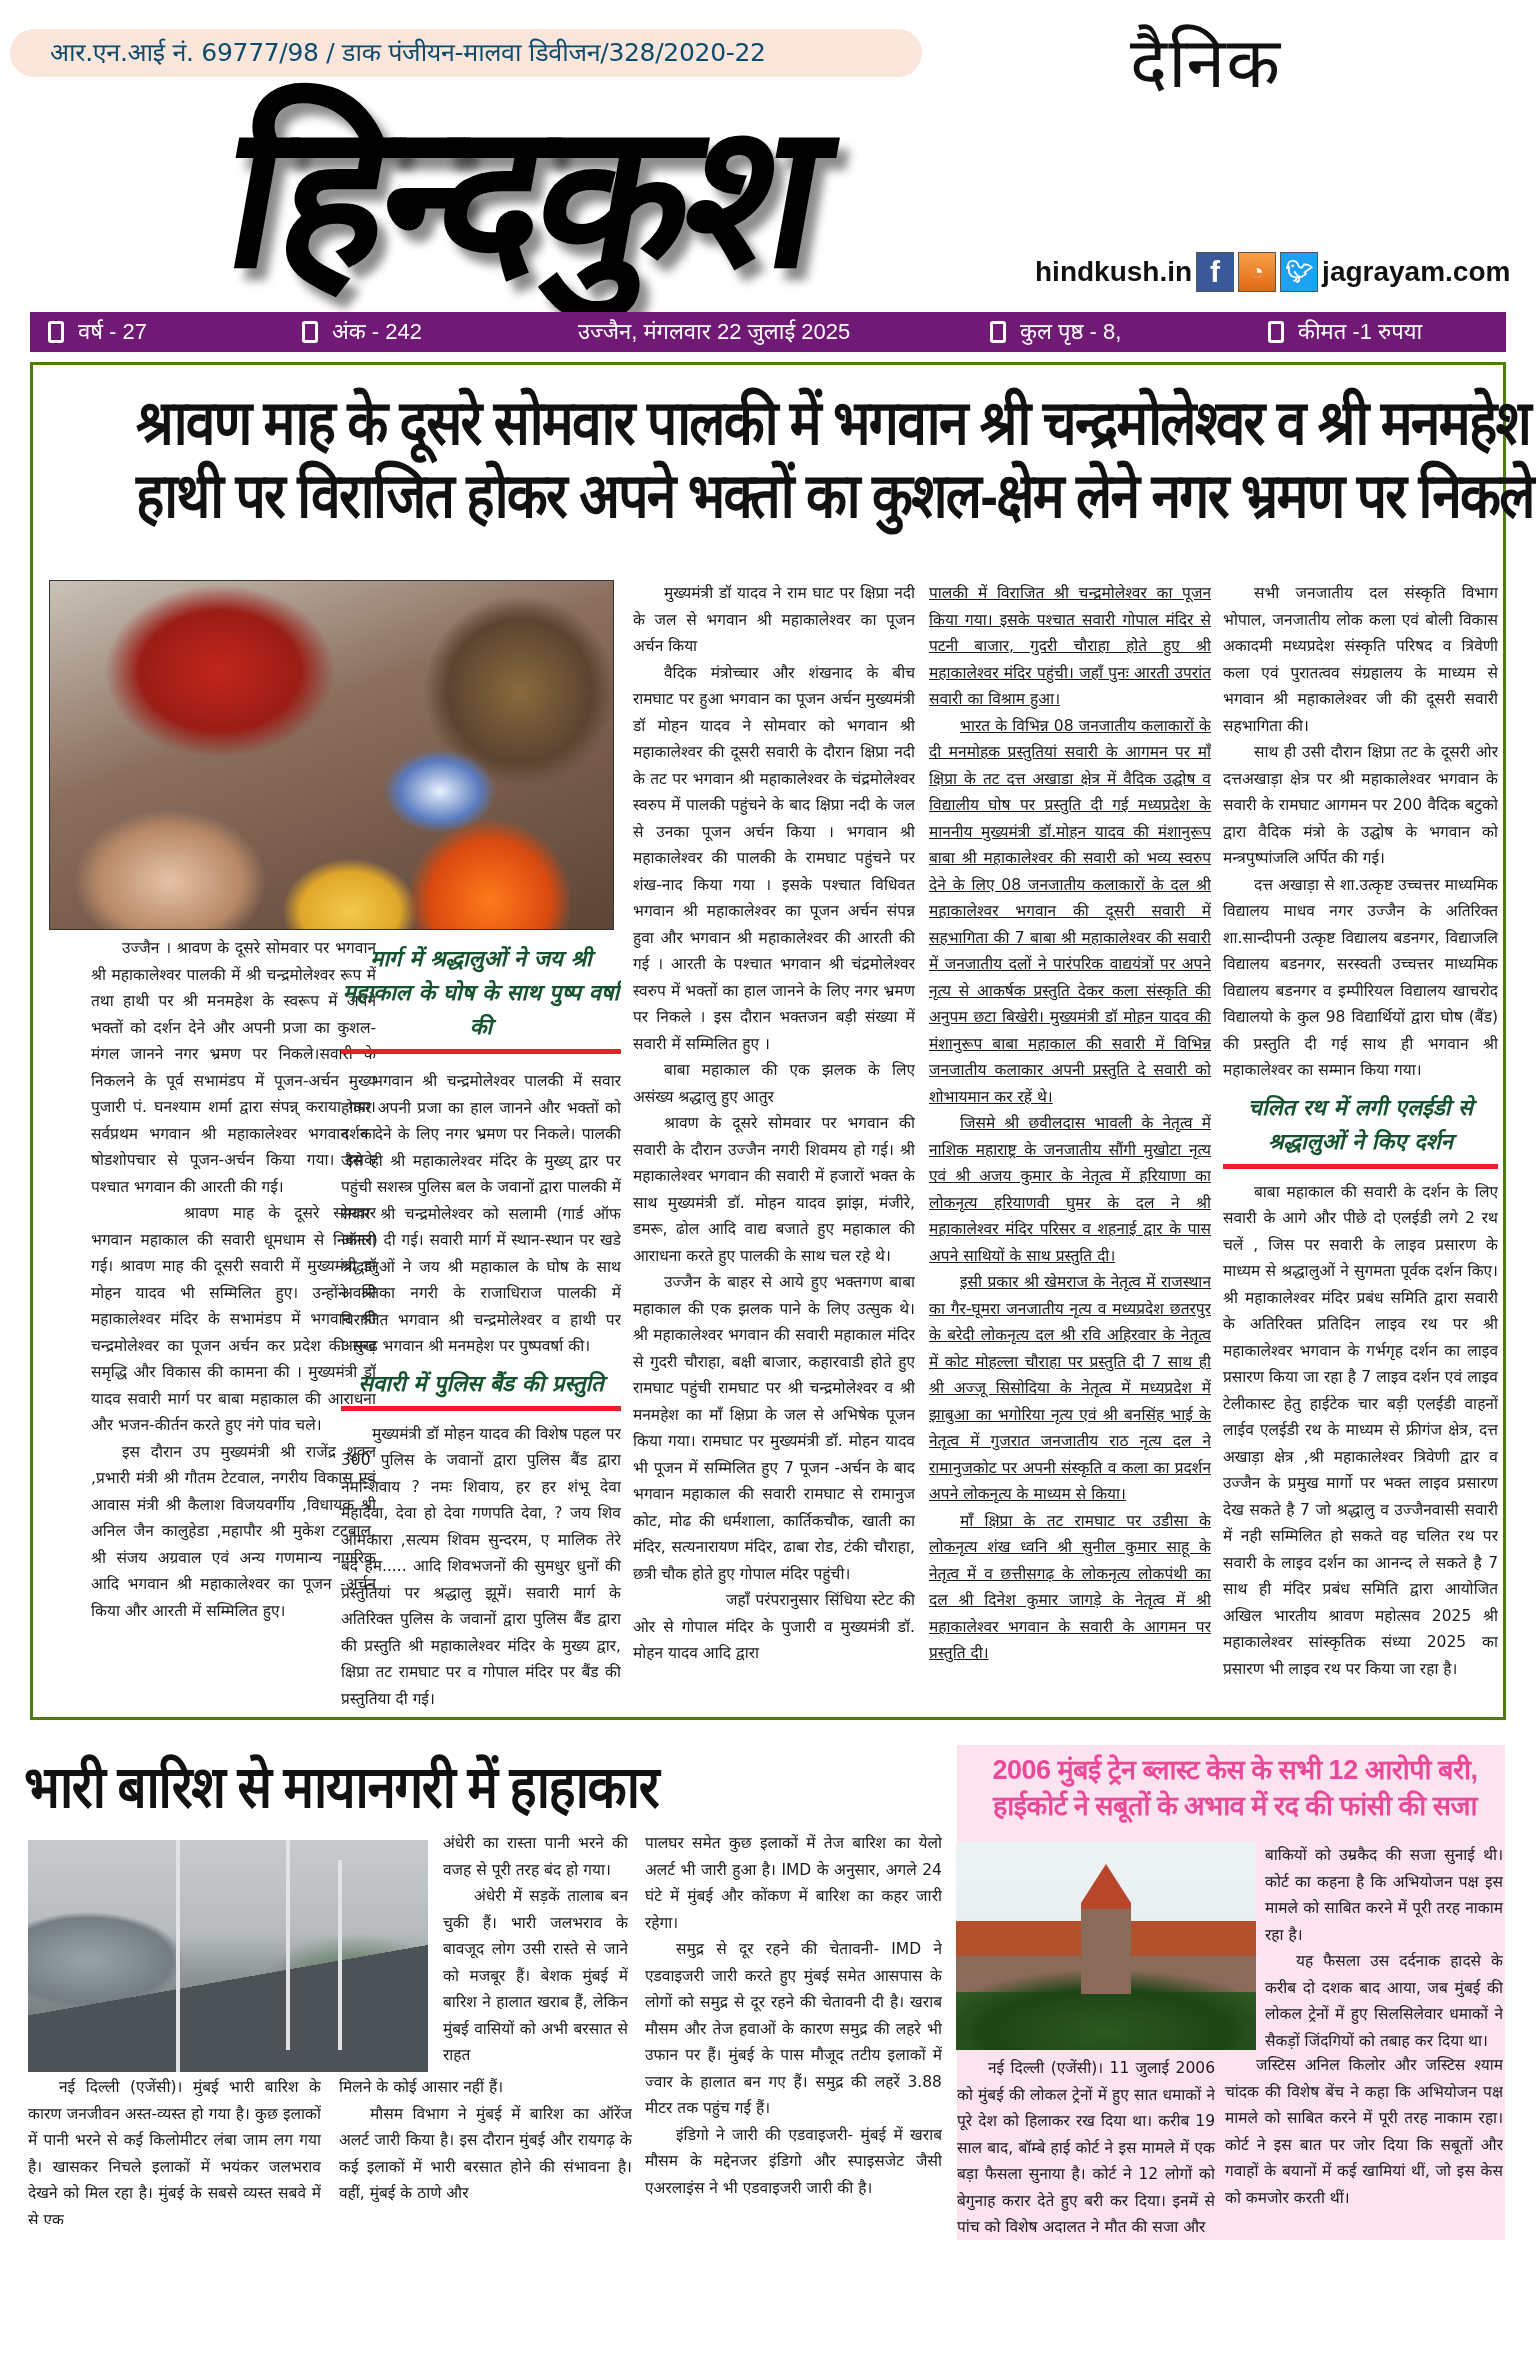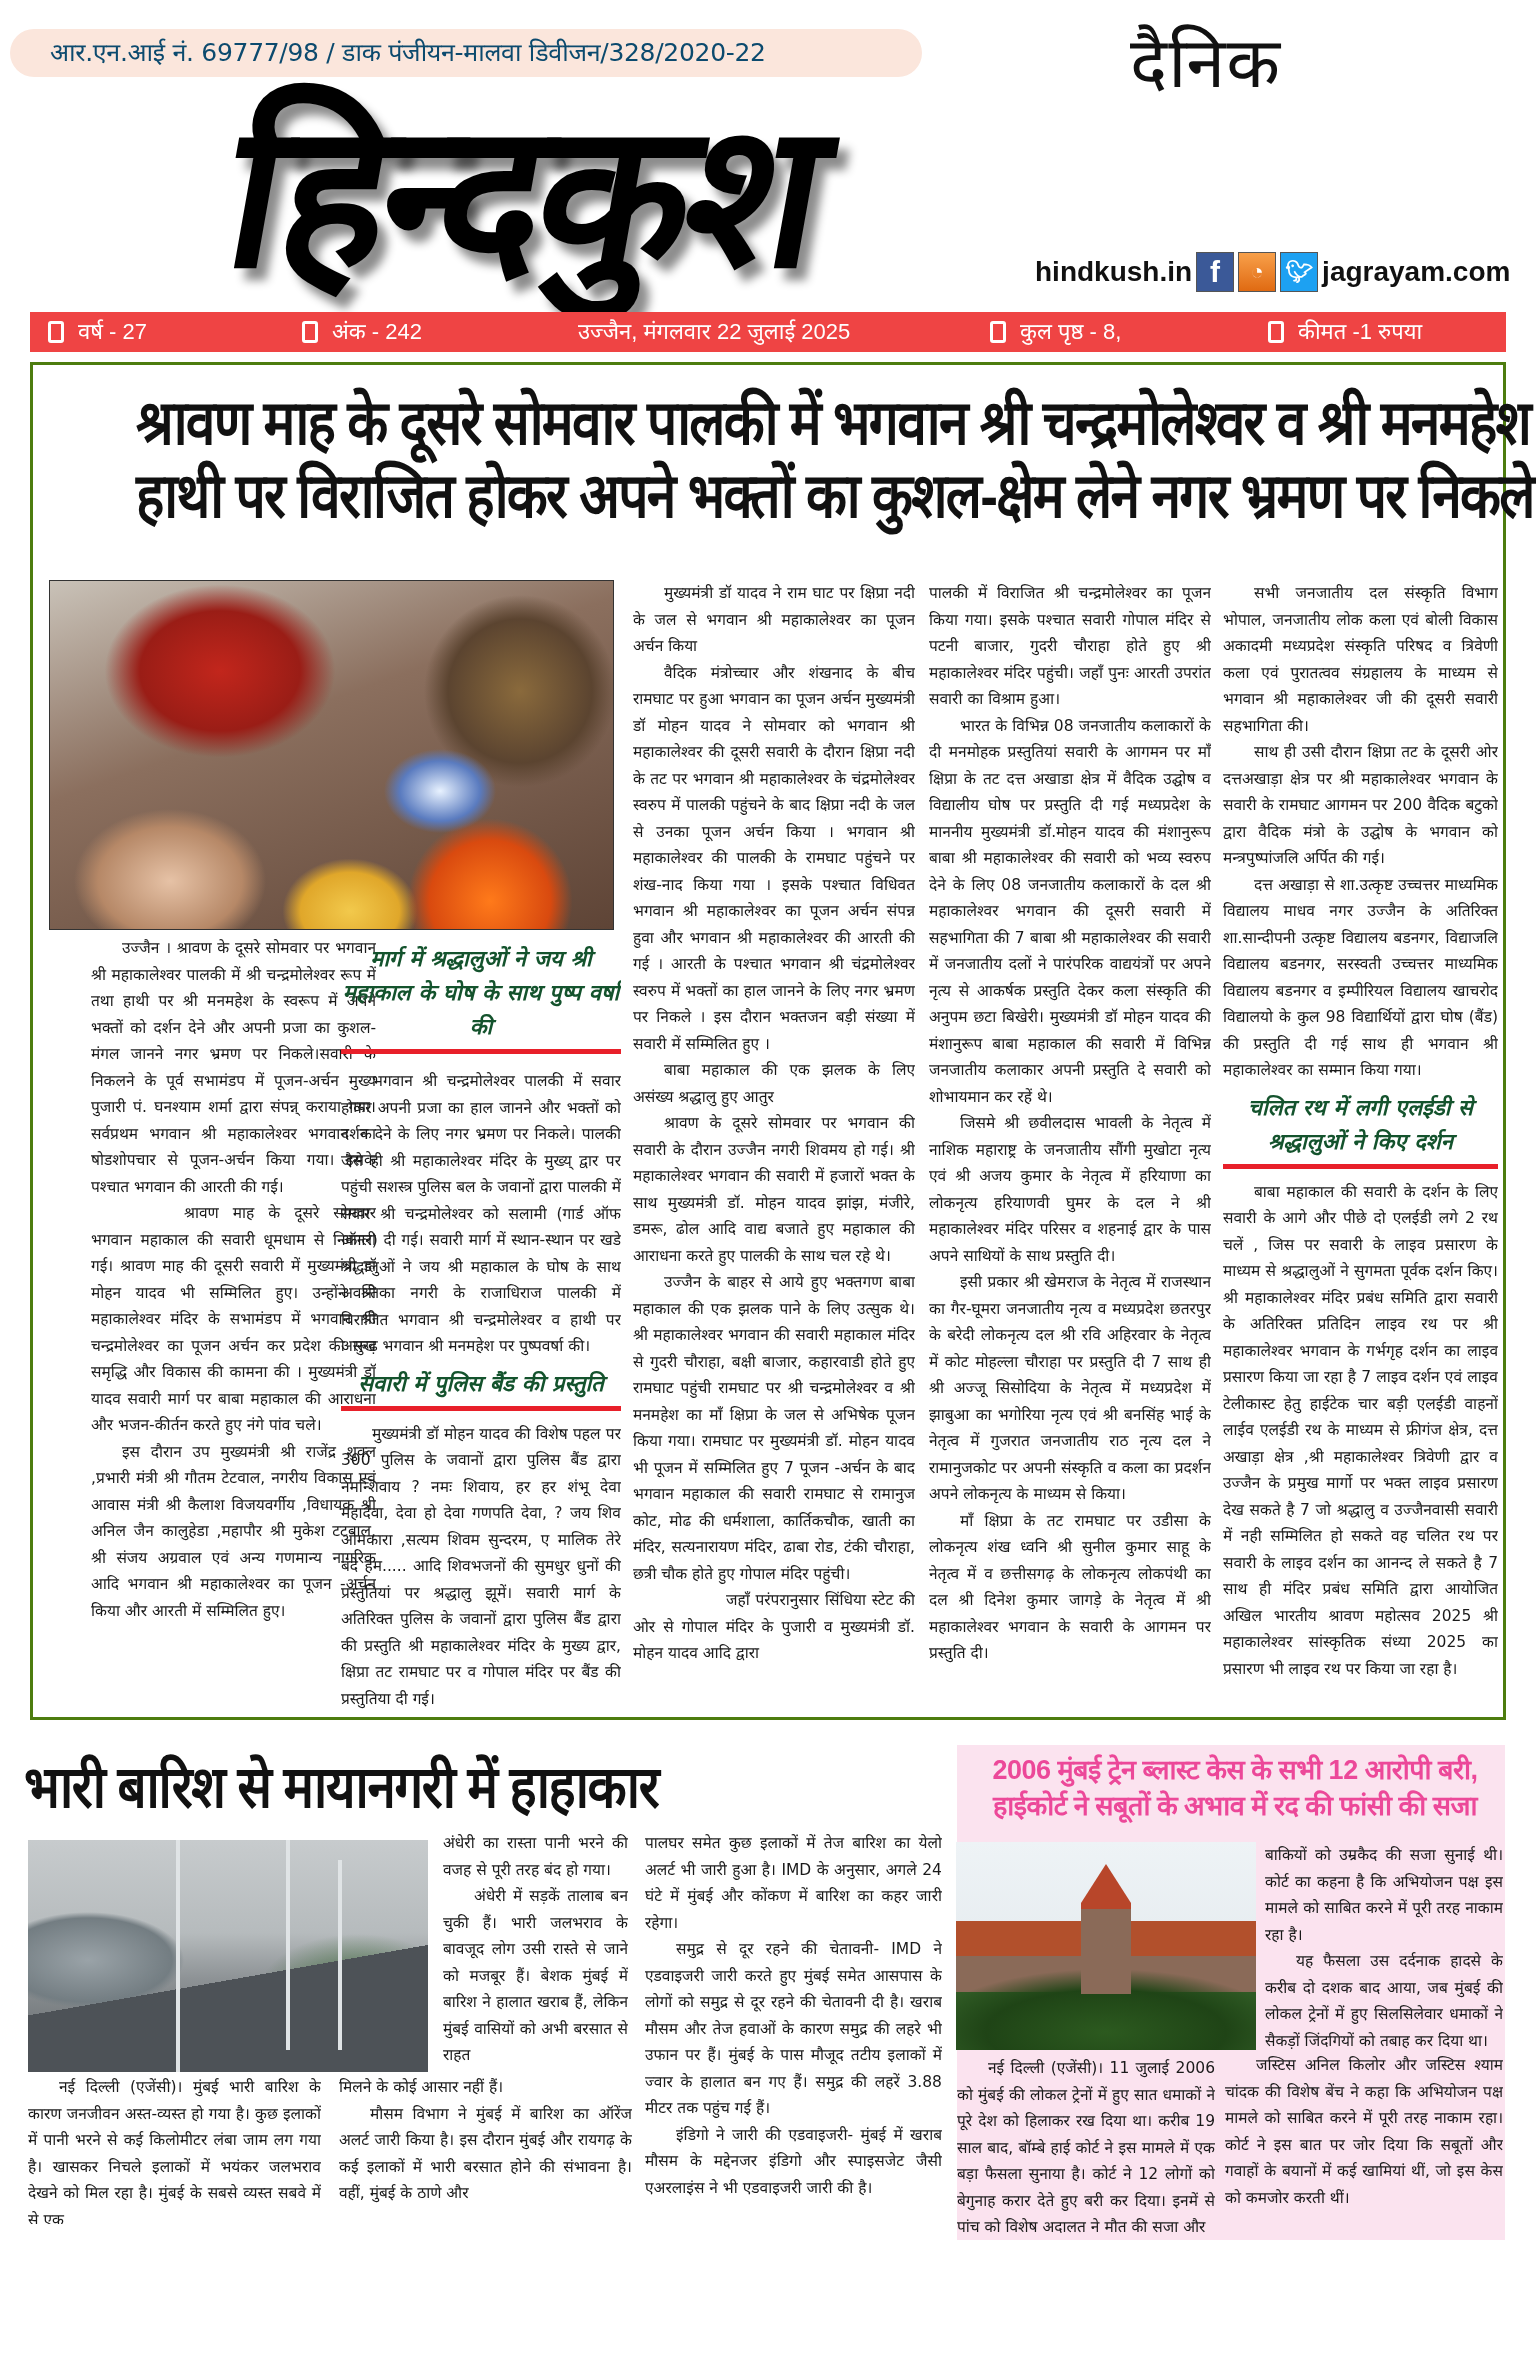--- a/index.html
+++ b/index.html
@@ -30,21 +30,21 @@
   }
   .social-icon {
     width: 38px; height: 40px; display: inline-flex; align-items: center; justify-content: center;
     color: #fff; font-weight: bold; font-size: 30px; border: 1px solid #555;
   }
   .fb { background: #3b5998; }
   .rss { background: linear-gradient(#f8a04a, #e06a12); font-size: 22px; }
   .tw { background: #1da1f2; font-size: 22px; }
 
   .infobar {
-    position: absolute; left: 30px; top: 312px; width: 1476px; height: 40px; background: #ef4444;
+    position: absolute; left: 30px; top: 312px; width: 1476px; height: 40px; background: #701a75;
     color: #fff; font-family: "Liberation Sans", sans-serif; font-size: 22px; line-height: 40px;
   }
   .infobar .item { position: absolute; top: 0; display: flex; align-items: center; gap: 14px; white-space: nowrap; }
   .box-icon { display: inline-block; width: 16px; height: 22px; border: 3px solid #fff; border-radius: 3px; }
 
   
   .main-box {
     position: absolute; left: 30px; top: 362px; width: 1476px; height: 1358px;
     border: 3px solid #4d7c0f;
   }
@@ -182,21 +182,21 @@
 
   <div class="col" style="left:600px; top:215px; width:282px; height:1135px;">
     <p>मुख्यमंत्री डॉ यादव ने राम घाट पर क्षिप्रा नदी के जल से भगवान श्री महाकालेश्वर का पूजन अर्चन किया</p>
     <p>वैदिक मंत्रोच्चार और शंखनाद के बीच रामघाट पर हुआ भगवान का पूजन अर्चन मुख्यमंत्री डॉ मोहन यादव ने सोमवार को भगवान श्री महाकालेश्वर की दूसरी सवारी के दौरान क्षिप्रा नदी के तट पर भगवान श्री महाकालेश्वर के चंद्रमोलेश्वर स्वरुप में पालकी पहुंचने के बाद क्षिप्रा नदी के जल से उनका पूजन अर्चन किया । भगवान श्री महाकालेश्वर की पालकी के रामघाट पहुंचने पर शंख-नाद किया गया । इसके पश्चात विधिवत भगवान श्री महाकालेश्वर का पूजन अर्चन संपन्न हुवा और भगवान श्री महाकालेश्वर की आरती की गई । आरती के पश्चात भगवान श्री चंद्रमोलेश्वर स्वरुप में भक्तों का हाल जानने के लिए नगर भ्रमण पर निकले । इस दौरान भक्तजन बड़ी संख्या में सवारी में सम्मिलित हुए ।</p>
     <p>बाबा महाकाल की एक झलक के लिए असंख्य श्रद्धालु हुए आतुर</p>
     <p>श्रावण के दूसरे सोमवार पर भगवान की सवारी के दौरान उज्जैन नगरी शिवमय हो गई। श्री महाकालेश्वर भगवान की सवारी में हजारों भक्त के साथ मुख्यमंत्री डॉ. मोहन यादव झांझ, मंजीरे, डमरू, ढोल आदि वाद्य बजाते हुए महाकाल की आराधना करते हुए पालकी के साथ चल रहे थे।</p>
     <p>उज्जैन के बाहर से आये हुए भक्तगण बाबा महाकाल की एक झलक पाने के लिए उत्सुक थे। श्री महाकालेश्वर भगवान की सवारी महाकाल मंदिर से गुदरी चौराहा, बक्षी बाजार, कहारवाडी होते हुए रामघाट पहुंची रामघाट पर श्री चन्द्रमोलेश्वर व श्री मनमहेश का माँ क्षिप्रा के जल से अभिषेक पूजन किया गया। रामघाट पर मुख्यमंत्री डॉ. मोहन यादव भी पूजन में सम्मिलित हुए 7 पूजन -अर्चन के बाद भगवान महाकाल की सवारी रामघाट से रामानुज कोट,  मोढ की धर्मशाला, कार्तिकचौक, खाती का मंदिर, सत्यनारायण मंदिर, ढाबा रोड, टंकी चौराहा, छत्री चौक होते हुए गोपाल मंदिर पहुंची।</p>
     <p style="text-indent:6em">जहाँ परंपरानुसार सिंधिया स्टेट की ओर से गोपाल मंदिर के पुजारी व मुख्यमंत्री डॉ. मोहन यादव आदि द्वारा</p>
   </div>
 
-  <div class="col" style="left:896px; top:215px; width:282px; height:1135px;">
+  <div class="col" style="left:896px; top:215px; width:282px; height:1135px;text-decoration:underline;">
     <p class="noindent">पालकी में विराजित श्री चन्द्रमोलेश्वर का पूजन किया गया। इसके पश्चात सवारी गोपाल मंदिर से पटनी बाजार, गुदरी चौराहा होते हुए श्री महाकालेश्वर मंदिर पहुंची। जहाँ पुनः आरती उपरांत सवारी का विश्राम हुआ।</p>
     <p>भारत के विभिन्न 08 जनजातीय कलाकारों के दी मनमोहक प्रस्तुतियां सवारी के आगमन पर माँ क्षिप्रा के तट दत्त अखाडा क्षेत्र में वैदिक उद्घोष व विद्यालीय घोष पर प्रस्तुति दी गई मध्यप्रदेश के माननीय मुख्यमंत्री डॉ.मोहन यादव की मंशानुरूप बाबा श्री महाकालेश्वर की सवारी को भव्य स्वरुप देने के लिए 08 जनजातीय कलाकारों के दल श्री महाकालेश्वर भगवान की दूसरी सवारी में सहभागिता की 7  बाबा श्री महाकालेश्वर की सवारी में जनजातीय दलों ने पारंपरिक वाद्ययंत्रों पर अपने नृत्य से आकर्षक प्रस्तुति देकर कला संस्कृति की अनुपम छटा बिखेरी। मुख्यमंत्री डॉ मोहन यादव की मंशानुरूप बाबा महाकाल की सवारी में विभिन्न जनजातीय कलाकार अपनी प्रस्तुति दे सवारी को शोभायमान कर रहें थे।</p>
     <p>जिसमे श्री छवीलदास भावली के नेतृत्व में नाशिक महाराष्ट्र के जनजातीय सौंगी मुखोटा नृत्य एवं श्री अजय कुमार के नेतृत्व में हरियाणा का लोकनृत्य हरियाणवी घुमर के दल ने श्री महाकालेश्वर मंदिर परिसर व शहनाई द्वार के पास अपने साथियों के साथ प्रस्तुति दी।</p>
     <p>इसी प्रकार श्री खेमराज के नेतृत्व में राजस्थान का गैर-घूमरा जनजातीय नृत्य व मध्यप्रदेश छतरपुर के बरेदी लोकनृत्य दल श्री रवि अहिरवार के नेतृत्व में कोट मोहल्ला चौराहा पर प्रस्तुति दी 7 साथ ही श्री अज्जू सिसोदिया के नेतृत्व में मध्यप्रदेश में झाबुआ का भगोरिया नृत्य एवं श्री बनसिंह भाई के नेतृत्व में गुजरात जनजातीय राठ नृत्य दल ने रामानुजकोट पर अपनी संस्कृति व कला का प्रदर्शन अपने लोकनृत्य के माध्यम से किया।</p>
     <p>माँ क्षिप्रा के तट रामघाट पर उडीसा के लोकनृत्य शंख ध्वनि श्री सुनील कुमार साहू के नेतृत्व में व छत्तीसगढ़ के लोकनृत्य लोकपंथी का दल श्री दिनेश कुमार जागड़े के नेतृत्व में श्री महाकालेश्वर भगवान के सवारी के आगमन पर प्रस्तुति दी।</p>
   </div>
 
   <div class="col" style="left:1190px; top:215px; width:275px; height:1135px;">
     <p>सभी जनजातीय दल संस्कृति विभाग भोपाल, जनजातीय लोक कला एवं बोली विकास अकादमी मध्यप्रदेश संस्कृति परिषद व त्रिवेणी कला एवं पुरातत्वव संग्रहालय के माध्यम से भगवान श्री महाकालेश्वर जी की दूसरी सवारी सहभागिता की।</p>
     <p>साथ ही उसी दौरान क्षिप्रा तट के दूसरी ओर दत्तअखाड़ा क्षेत्र पर श्री महाकालेश्वर भगवान के सवारी के रामघाट आगमन पर 200 वैदिक बटुको द्वारा वैदिक मंत्रो के उद्घोष के भगवान को मन्त्रपुष्पांजलि अर्पित की गई।</p>

